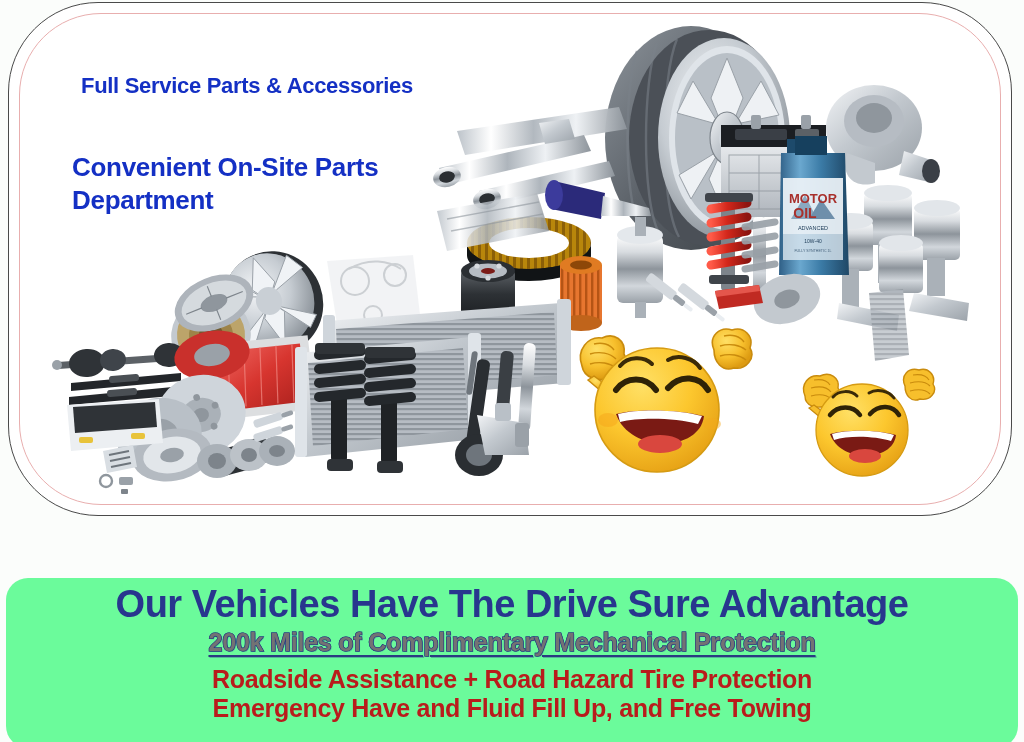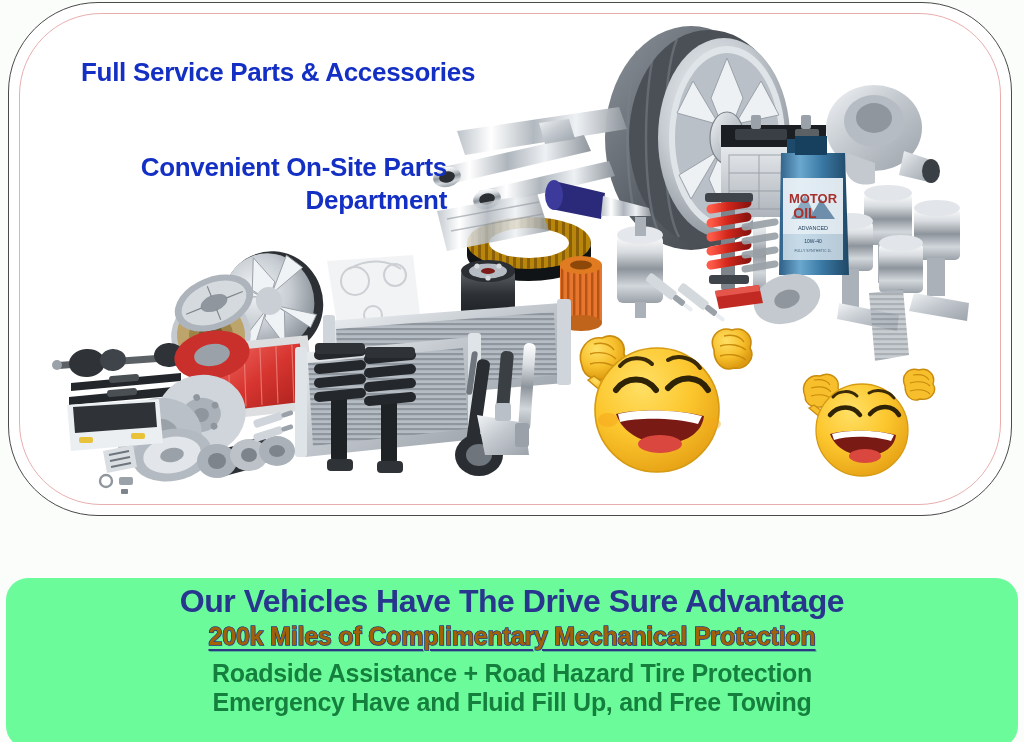--- a/index.html
+++ b/index.html
@@ -45,28 +45,28 @@
   .headline {
     position: absolute;
     color: #1430c4;
     font-weight: bold;
     letter-spacing: -0.3px;
     z-index: 30;
     white-space: nowrap;
   }
   #headline-1 {
     left: 72px;
-    top: 54px;
-    font-size: 26px;
+    top: 70px;
+    font-size: 22px;
   }
   #headline-2 {
     left: 63px;
     top: 148px;
     font-size: 26px;
-    text-align: right;
+    text-align: left;
     width: 375px;
     line-height: 1.28;
     white-space: normal;
   }
 
   
   #parts-collage {
     position: absolute;
     left: 0; top: 0; right: 0; bottom: 0;
     z-index: 10;
@@ -91,43 +91,43 @@
     height: 170px;
     background: #6bfb9b;
     border-radius: 22px;
     z-index: 50;
     text-align: center;
     overflow: hidden;
   }
   #banner-headline {
     color: #28368e;
     font-weight: bold;
-    font-size: 32px;
+    font-size: 38px;
     letter-spacing: -0.5px;
     margin-top: 7px;
     line-height: 1.05;
     white-space: nowrap;
   }
   #banner-subline {
-    color: #a16207;
+    color: #737373;
     font-weight: bold;
     font-size: 25px;
     letter-spacing: -0.2px;
     line-height: 1.1;
     margin-top: 4px;
     white-space: nowrap;
     text-decoration: underline;
     text-decoration-thickness: 2px;
     text-underline-offset: 4px;
     -webkit-text-stroke: 1.1px #2a3a80;
     paint-order: stroke fill;
     text-shadow: 1px 1px 0 rgba(40,54,142,0.35);
   }
   .banner-line {
-    color: #15803d;
+    color: #b91c1c;
     font-weight: bold;
     font-size: 25px;
     letter-spacing: -0.3px;
     line-height: 1.16;
     white-space: nowrap;
   }
   #banner-line-1 { margin-top: 9px; }
   #banner-line-2 { margin-top: 0px; }
 </style>
 </head>

